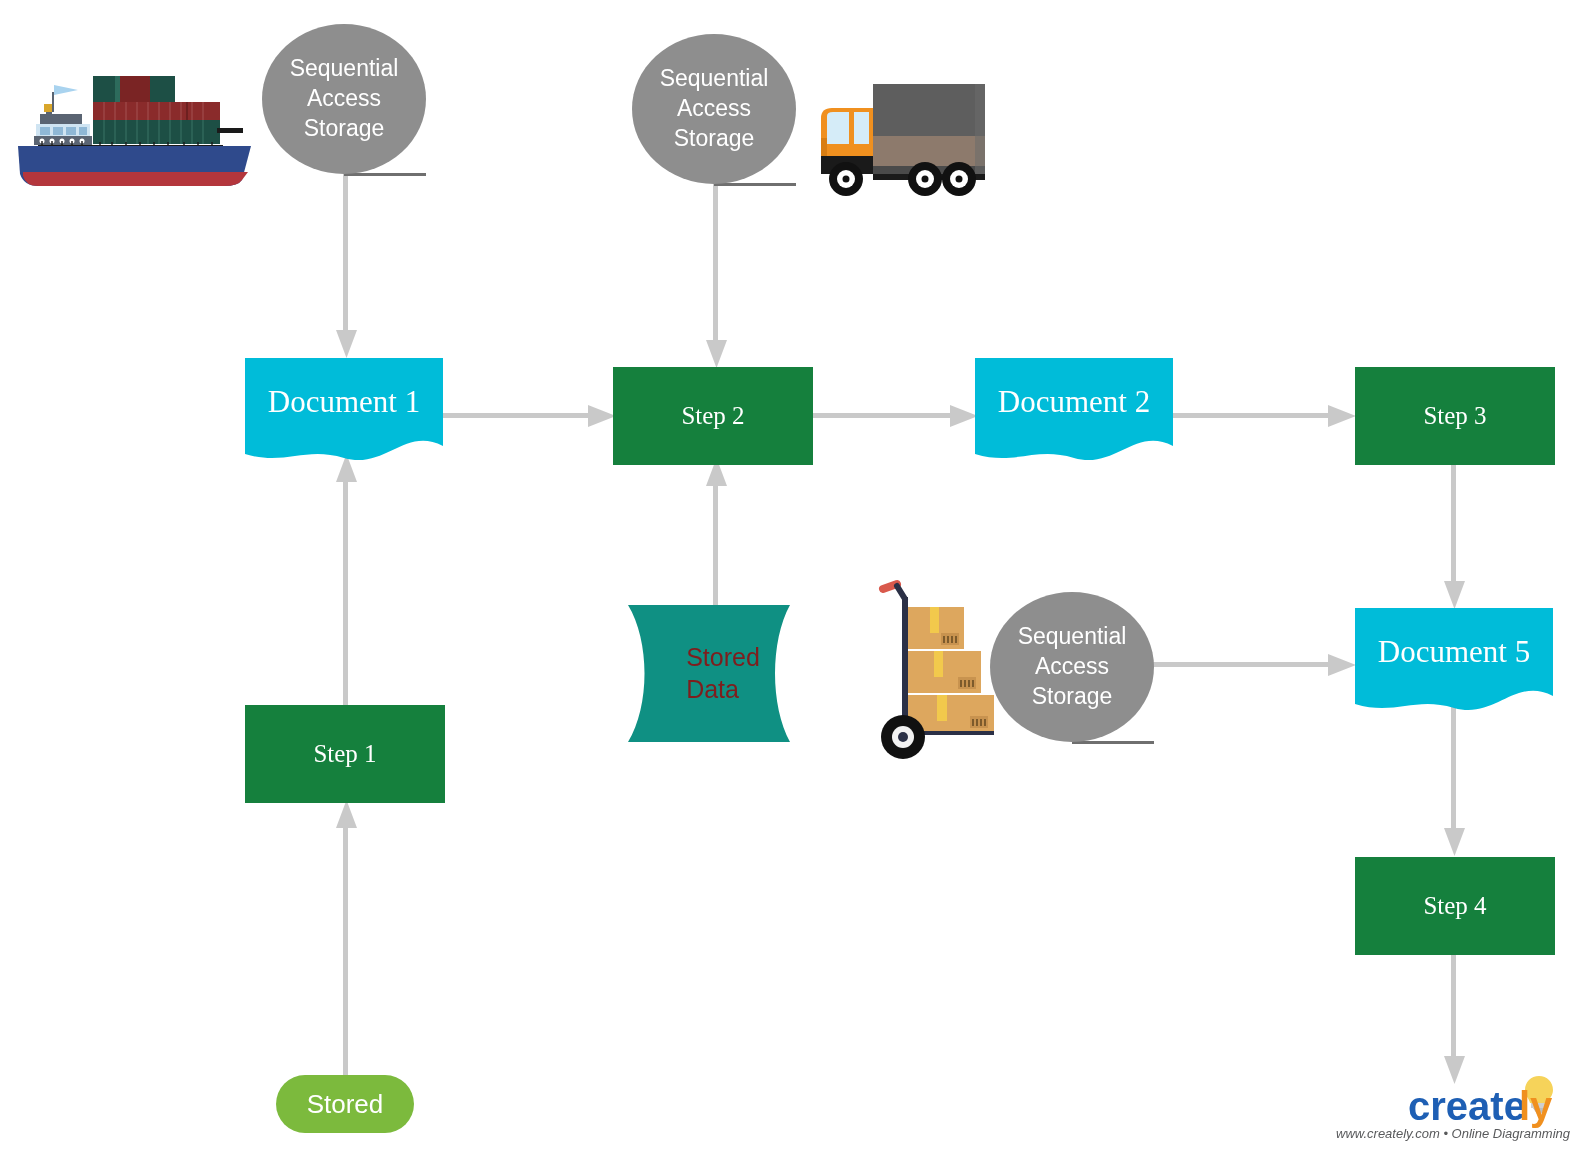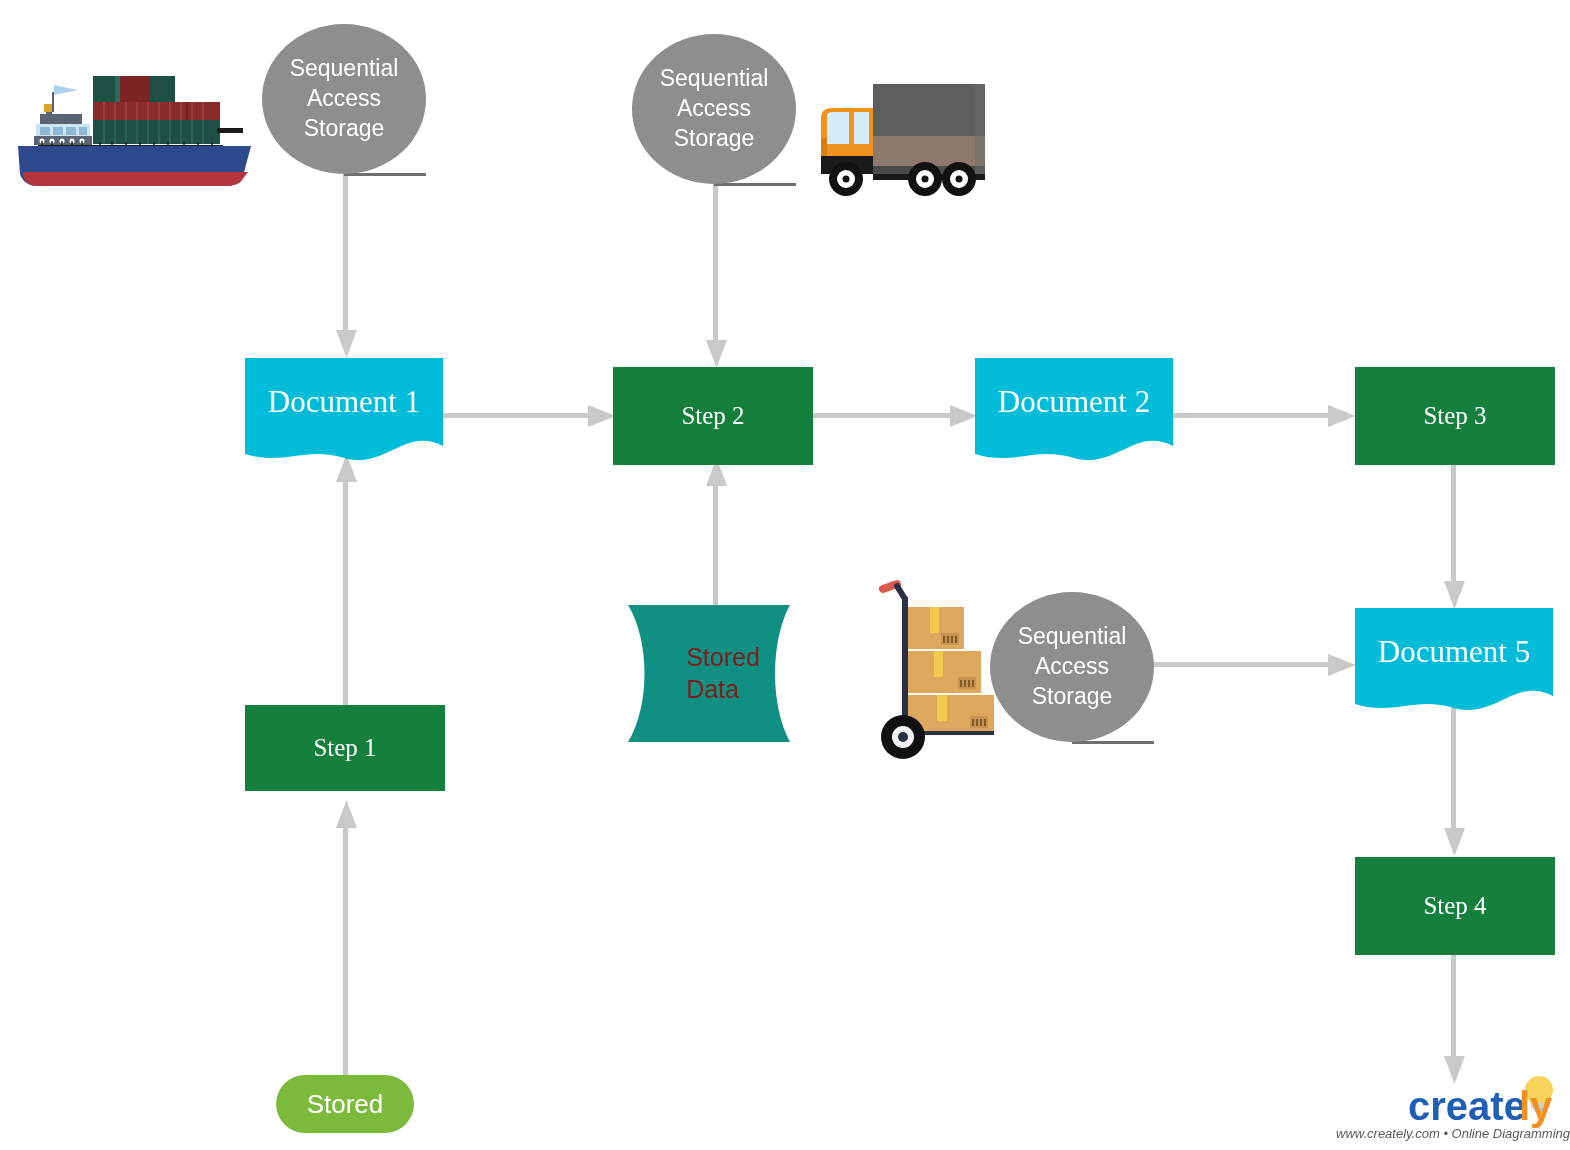--- a/index.html
+++ b/index.html
@@ -408,21 +408,21 @@
     <div class="doc-label" style="height:88px;">Document 2</div>
   </div>
 
   <div class="doc-wrap" style="left:1355px; top:608px; width:198px; height:105px;">
     <svg width="198" height="105" viewBox="0 0 198 105" preserveAspectRatio="none">
       <path d="M0,0 L198,0 L198,88 C160,68 140,112 99,100 C60,88 40,108 0,96 Z" fill="#00bcd9"></path>
     </svg>
     <div class="doc-label" style="height:88px;">Document 5</div>
   </div>
 
-  <div class="node step" style="left:245px; top:705px; width:200px; height:86px;">
+  <div class="node step" style="left:245px; top:705px; width:200px; height:98px;">
     <span>Step 1</span>
   </div>
 
   <div class="node step" style="left:613px; top:367px; width:200px; height:98px;">
     <span>Step 2</span>
   </div>
 
   <div class="node step" style="left:1355px; top:367px; width:200px; height:98px;">
     <span>Step 3</span>
   </div>

